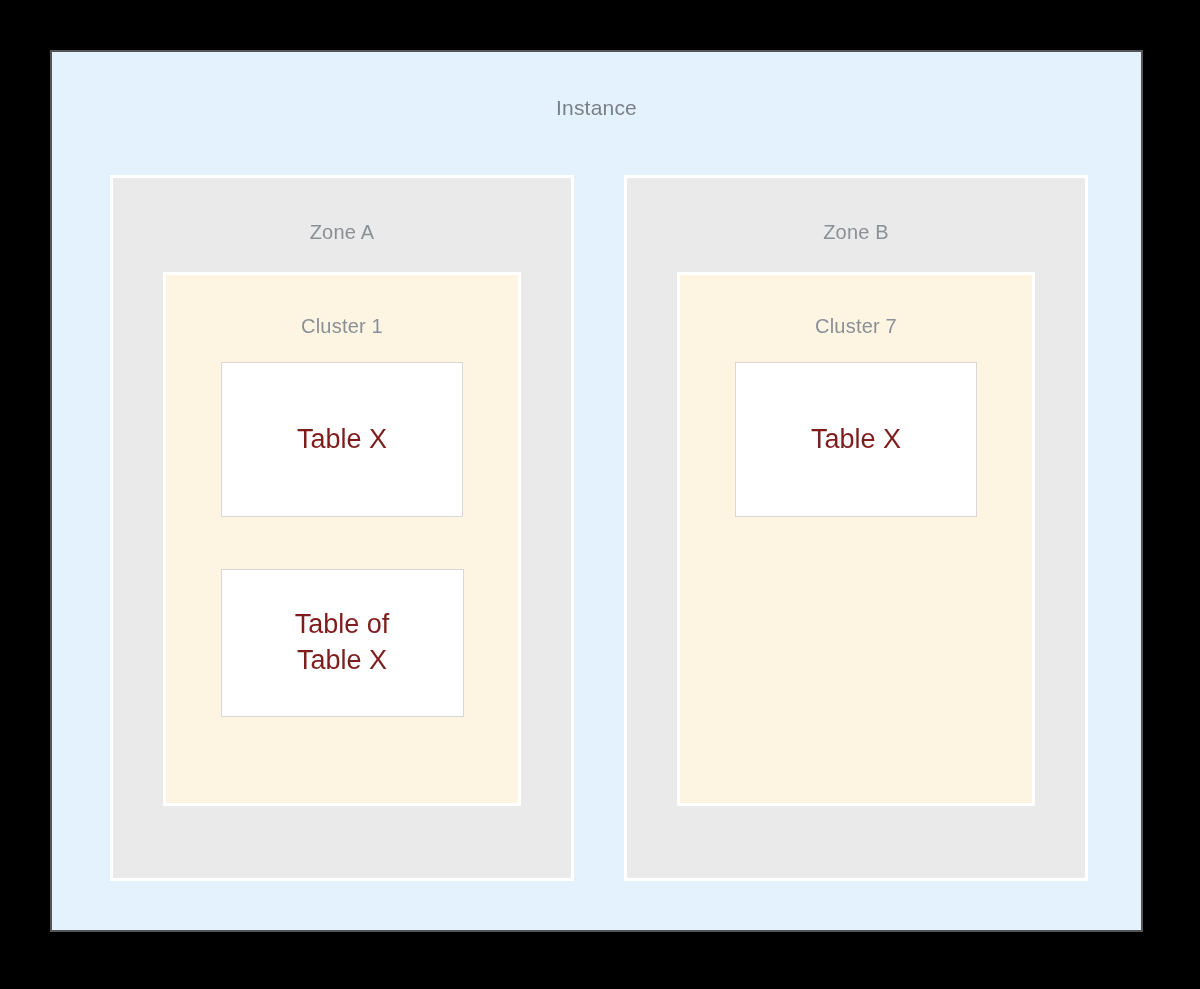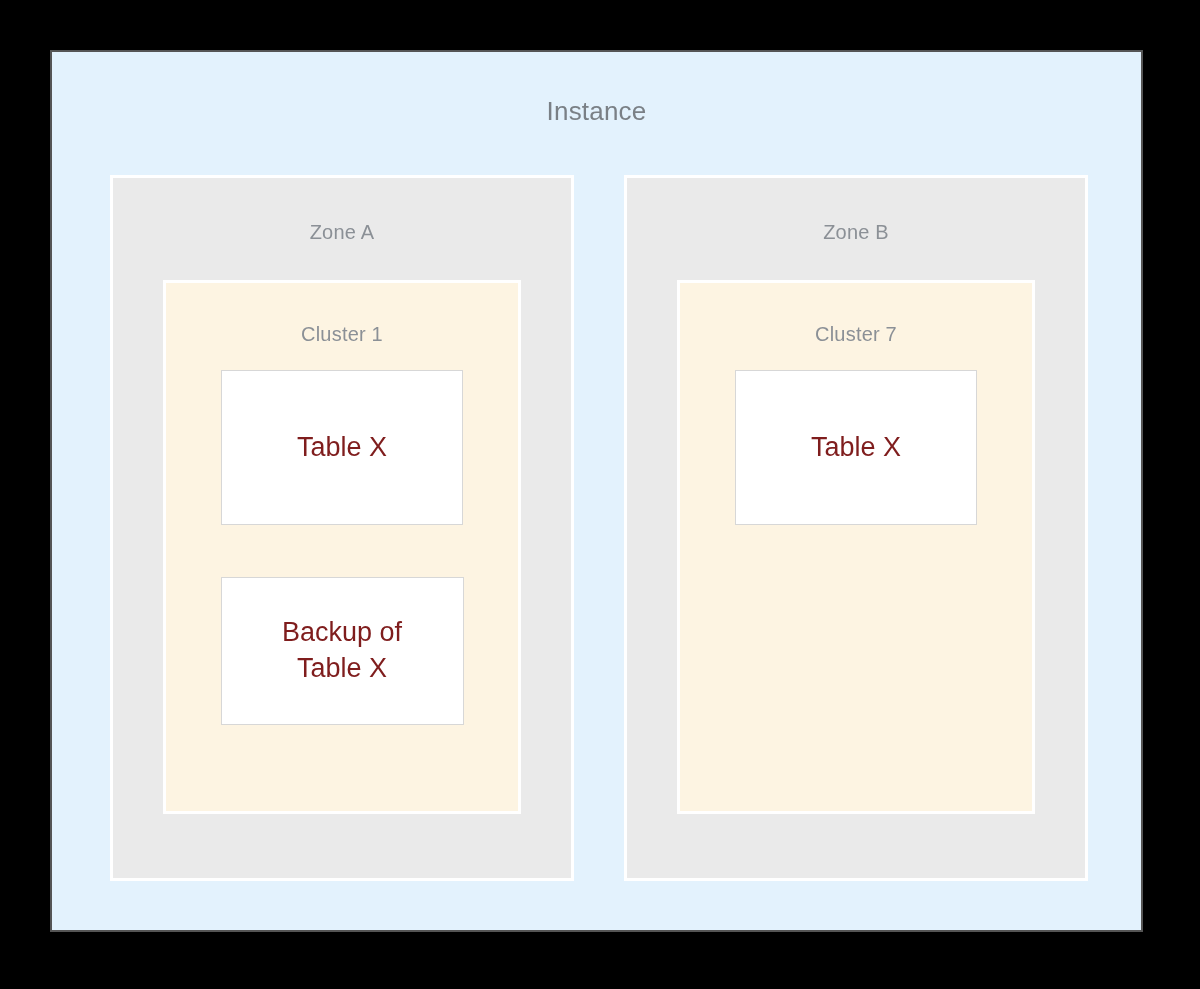--- a/index.html
+++ b/index.html
@@ -36,21 +36,21 @@
     border: 2px solid #555555;
     box-sizing: border-box;
   }
 
   .instance-title {
     position: absolute;
     left: 0;
     top: 44px;
     width: 100%;
     text-align: center;
-    font-size: 26px;
+    font-size: 21px;
     color: #7a8086;
     font-weight: 400;
     letter-spacing: 0.2px;
   }
 
   
   .zones-row {
     position: absolute;
     left: 58px;
     top: 123px;
@@ -77,21 +77,21 @@
     margin-top: 43px;
     font-size: 20px;
     color: #8b9096;
     font-weight: 400;
     letter-spacing: 0.2px;
     text-align: center;
   }
 
   
   .cluster {
-    margin-top: 36px;
+    margin-top: 28px;
     width: 358px;
     background: #fdf4e2;
     border: 3px solid #ffffff;
     box-sizing: border-box;
     display: flex;
     flex-direction: column;
     align-items: center;
   }
 
   .cluster-a { height: 534px; }
@@ -159,21 +159,21 @@
         <div class="cluster cluster-a">
 
           <div class="cluster-title">Cluster 1</div>
 
           <div class="table-box table-primary-a">
             <span class="table-line">Table X</span>
           </div>
 
           <div class="table-box table-backup-a">
             <div>
-              <span class="table-line">Backup of</span>
+              <span class="table-line">Table of</span>
               <span class="table-line">Table X</span>
             </div>
           </div>
 
         </div>
       </div>
 
       <div class="zone">
 
         <div class="zone-title">Zone B</div>

